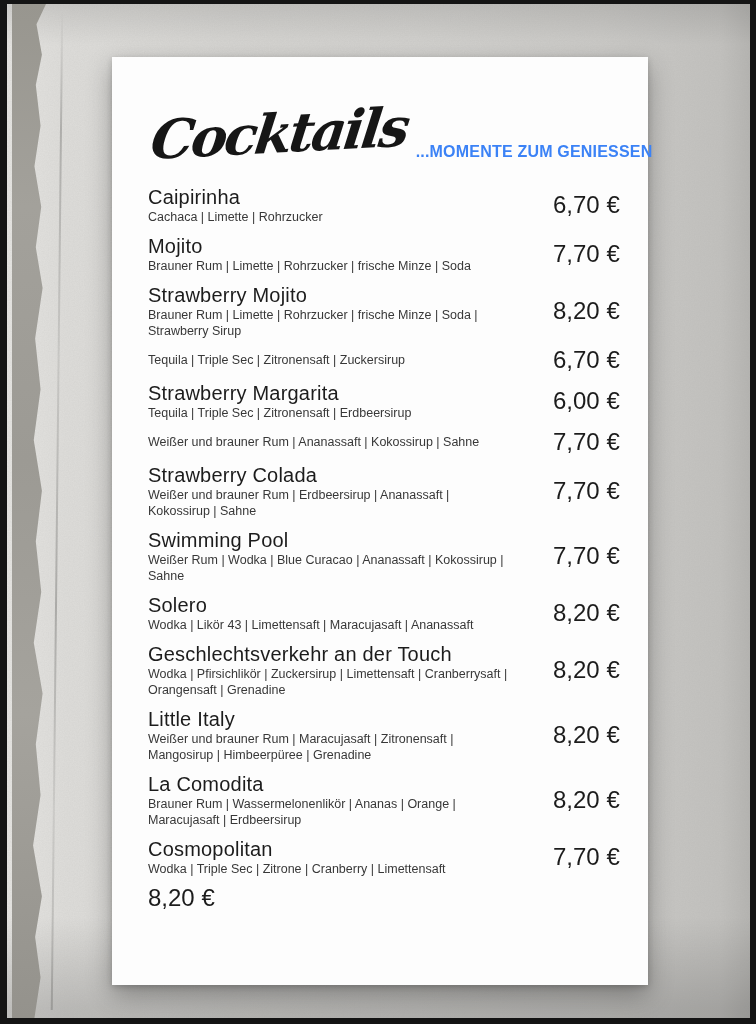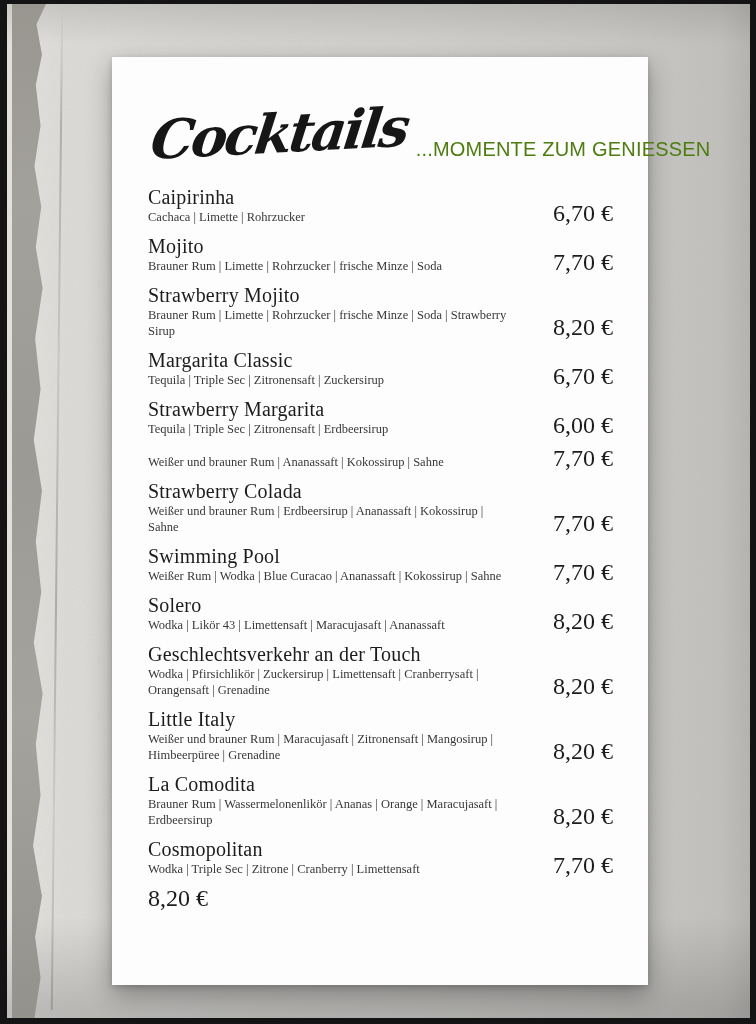--- a/index.html
+++ b/index.html
@@ -82,33 +82,32 @@
     font-weight: 700;
     font-size: 54px;
     line-height: 1;
     color: #161616;
     letter-spacing: -3px;
     transform: skewX(-10deg) rotate(-3deg);
     transform-origin: left bottom;
     padding-right: 14px;
   }
   .menu-subtitle {
-    font-size: 20px;
-    font-weight: 400;
-    color: #4d7c0f;
+    font-size: 16px;
+    font-weight: 700;
+    color: #3b82f6;
     letter-spacing: 0.2px;
     padding-bottom: 6px;
     white-space: nowrap;
   }
   .menu-list { }
   .menu-item {
     display: flex;
-    align-items: flex-end;
+    align-items: center;
     margin-bottom: 9px;
-    font-family: Liberation Serif, serif;
   }
   .item-left {
     flex: 0 0 405px;
     box-sizing: border-box;
   }
   .item-name {
     font-size: 20px;
     font-weight: 400;
     color: #1c1c1c;
     line-height: 24px;
@@ -174,21 +173,20 @@
   <div class="menu-item">
     <div class="item-left">
       <div class="item-name">Strawberry Mojito</div>
       <div class="item-ingredients">Brauner Rum | Limette | Rohrzucker | frische Minze | Soda | Strawberry Sirup</div>
     </div>
     <div class="item-price">8,20 €</div>
   </div>
 
   <div class="menu-item">
     <div class="item-left">
-      <div class="item-name">Margarita Classic</div>
       <div class="item-ingredients">Tequila | Triple Sec | Zitronensaft | Zuckersirup</div>
     </div>
     <div class="item-price">6,70 €</div>
   </div>
 
   <div class="menu-item">
     <div class="item-left">
       <div class="item-name">Strawberry Margarita</div>
       <div class="item-ingredients">Tequila | Triple Sec | Zitronensaft | Erdbeersirup</div>
     </div>

